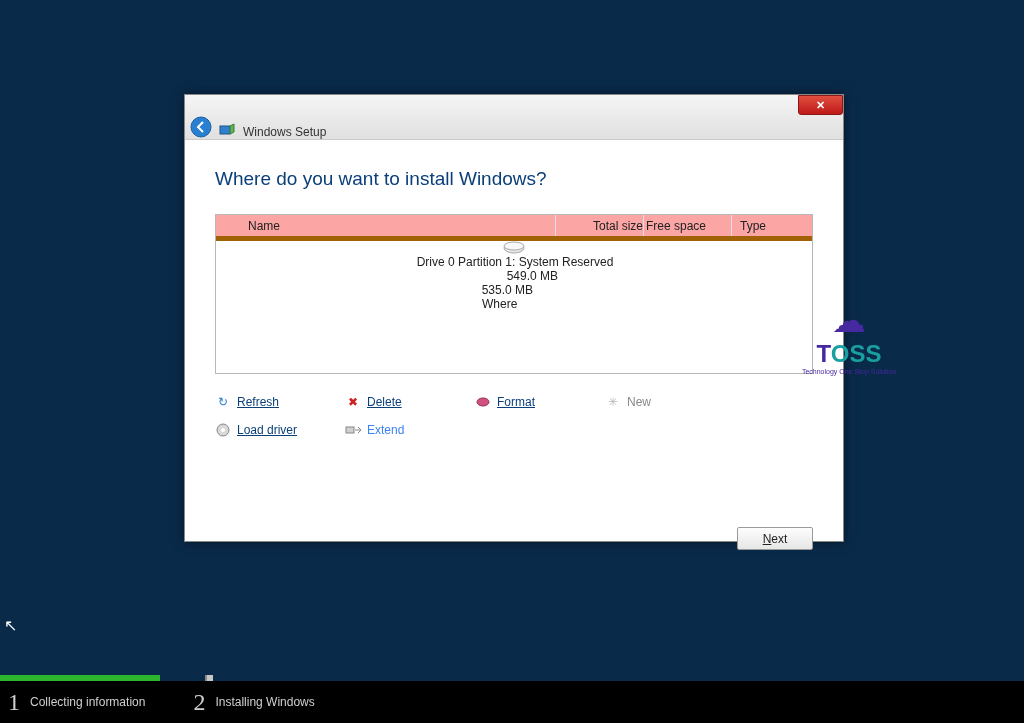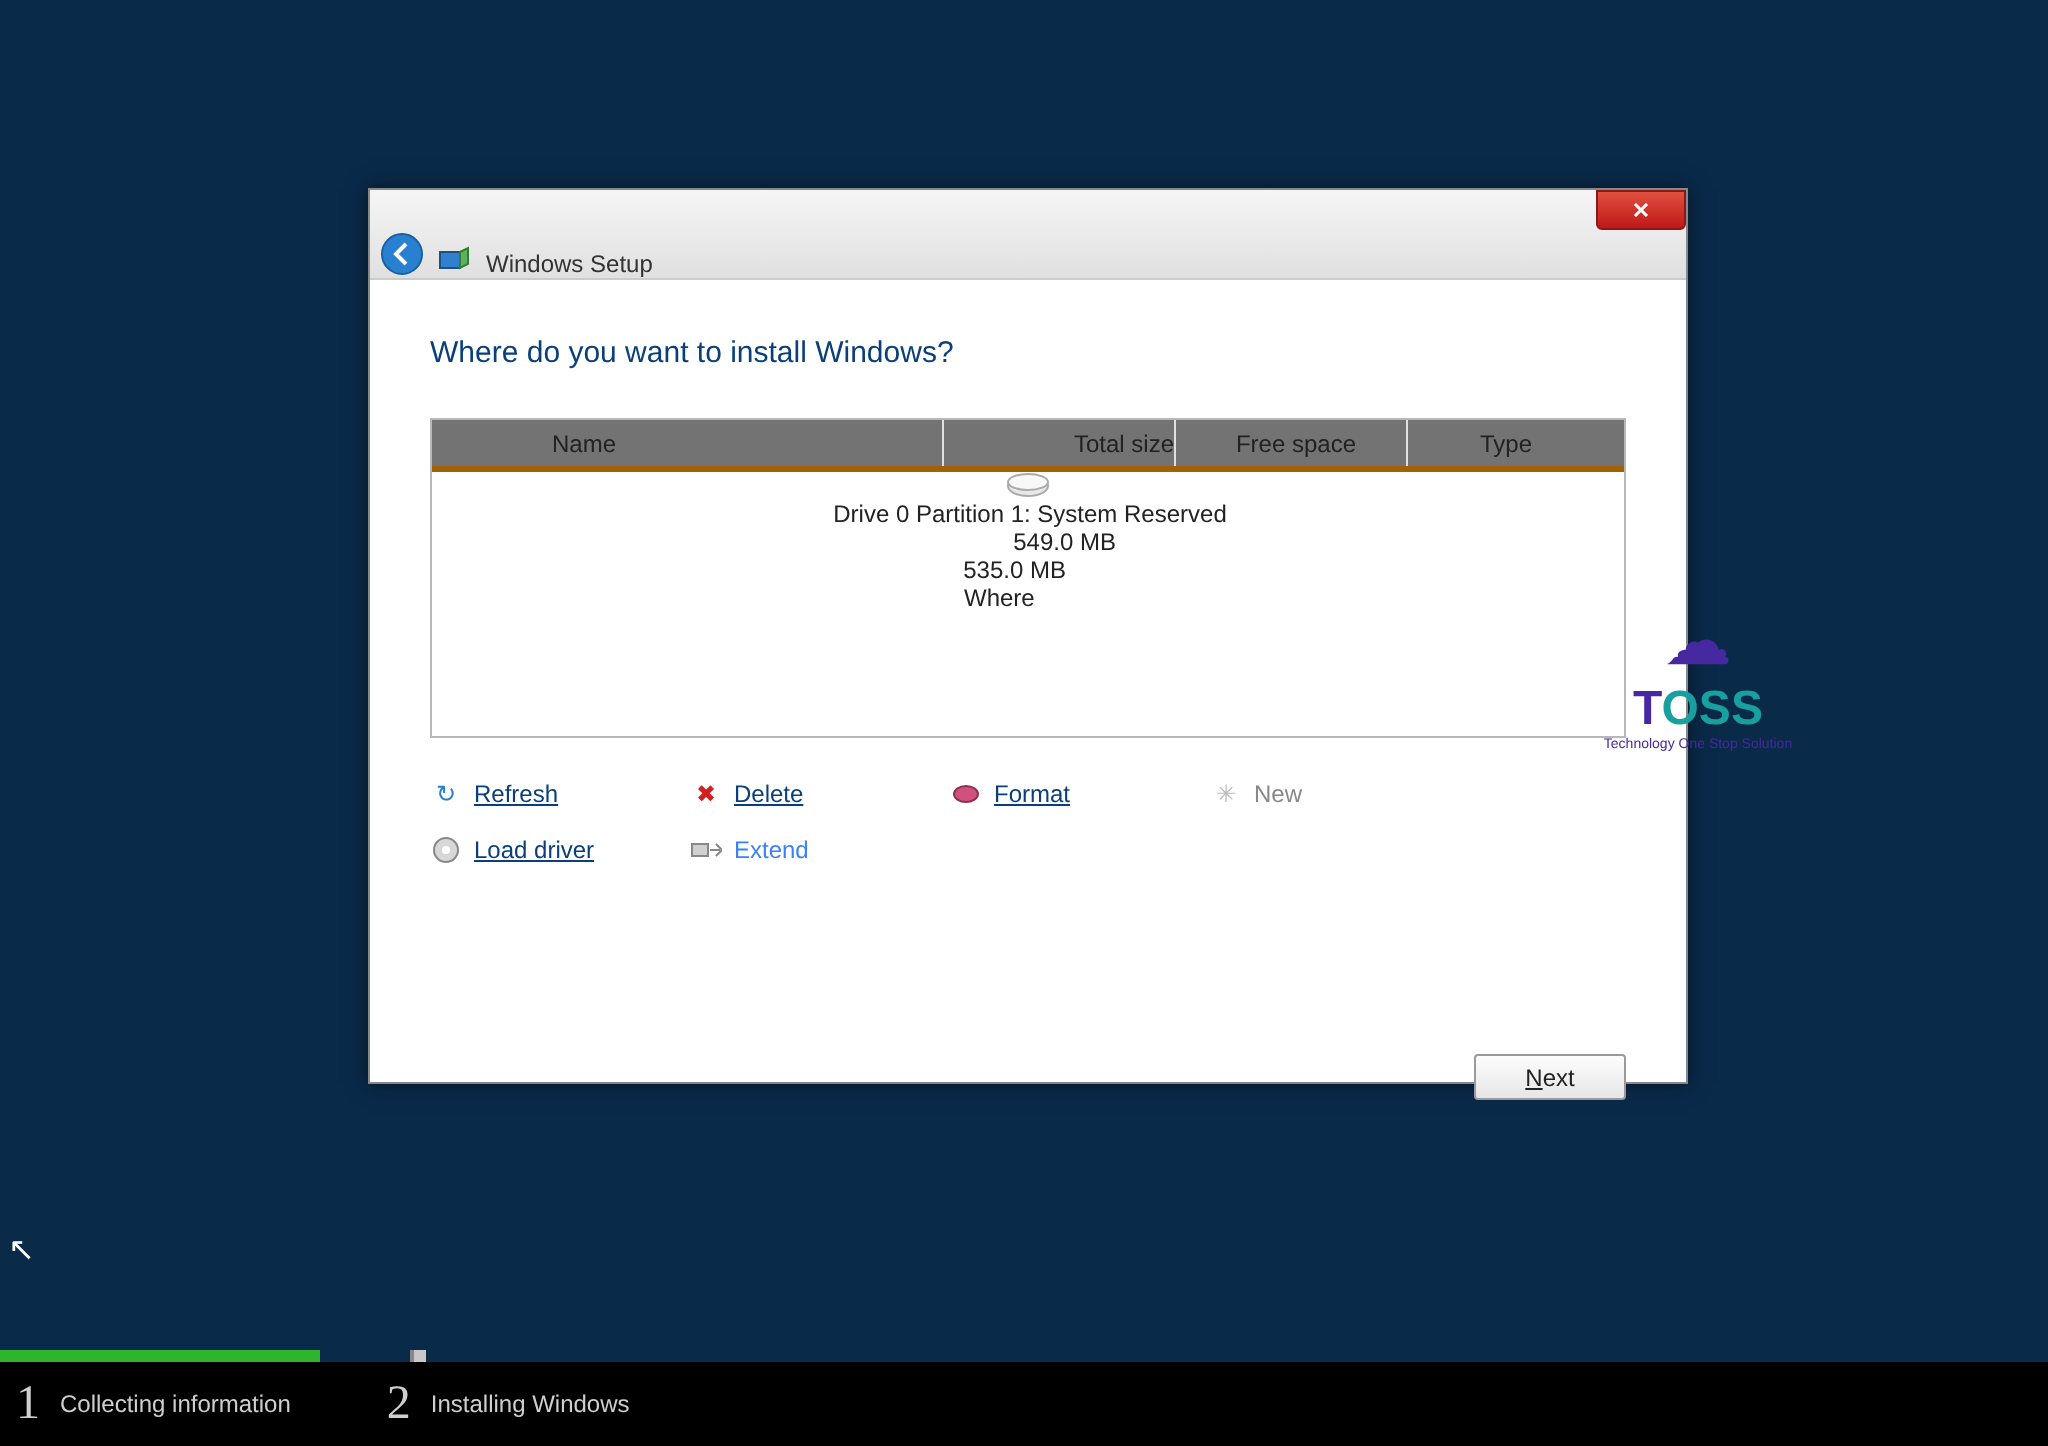--- a/index.html
+++ b/index.html
@@ -65,38 +65,37 @@
   font-size: 11px;
   font-weight: bold;
 }
 .window-body {
   padding: 28px 30px 18px 30px;
   height: calc(100% - 30px);
   position: relative;
 }
 .heading {
   color: #0a3f7a;
-  font-size: 15px;
+  font-size: 19px;
   font-weight: normal;
   margin-bottom: 24px;
 }
 .partition-table {
   border: 1px solid #b8b8b8;
   height: 160px;
   overflow: hidden;
 }
 .table-header {
   display: flex;
-  background: #737373;
-  border-bottom: 3px solid #a16207;
+  background: #fca5a5;
+  border-bottom: 5px solid #a16207;
   height: 26px;
   align-items: center;
   font-size: 12px;
   color: #222;
-  gap: 28px;
 }
 .col-icon { width: 30px; }
 .col-name { flex: 1; padding-left: 2px; border-right: 1px solid #e0e0e0; height: 100%; display: flex; align-items: center; }
 .col-size { width: 88px; text-align: right; border-right: 1px solid #e0e0e0; height: 100%; display: flex; align-items: center; justify-content: flex-end; }
 .col-free { width: 88px; text-align: right; padding-right: 25px; border-right: 1px solid #e0e0e0; height: 100%; display: flex; align-items: center; justify-content: flex-end; }
 .col-type { width: 80px; padding-left: 8px; height: 100%; display: flex; align-items: center; }
 .table-row {
   display: flex;
   height: 30px;
   align-items: center;

